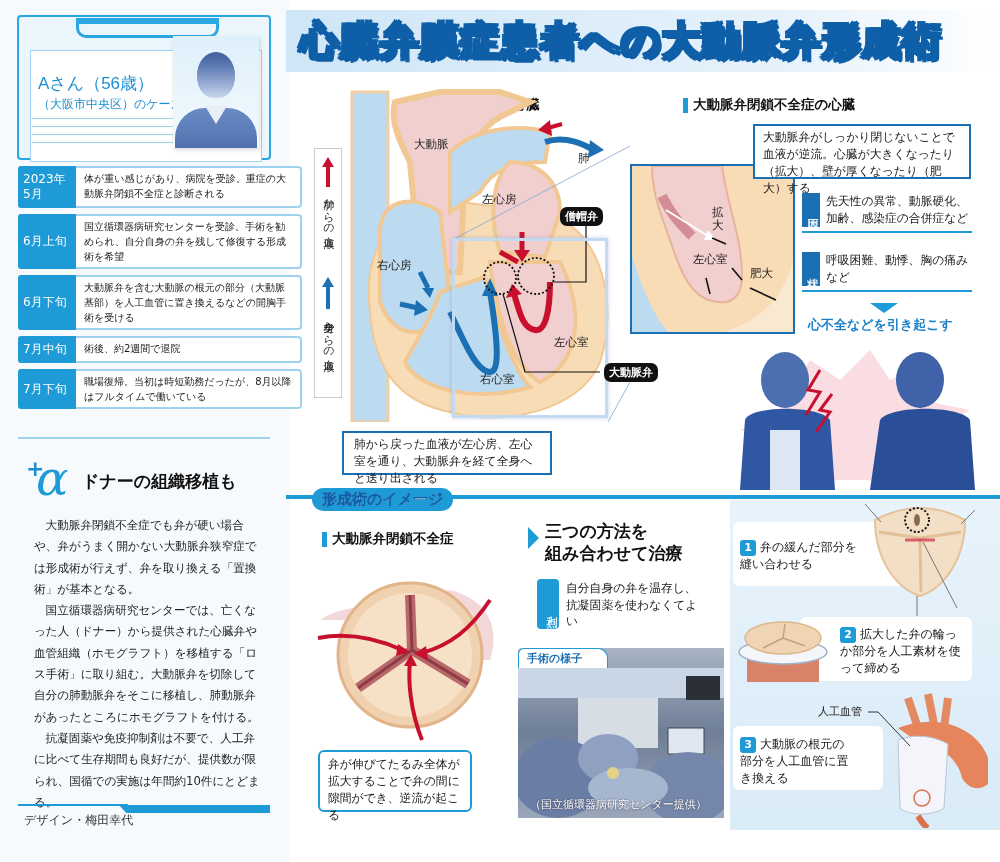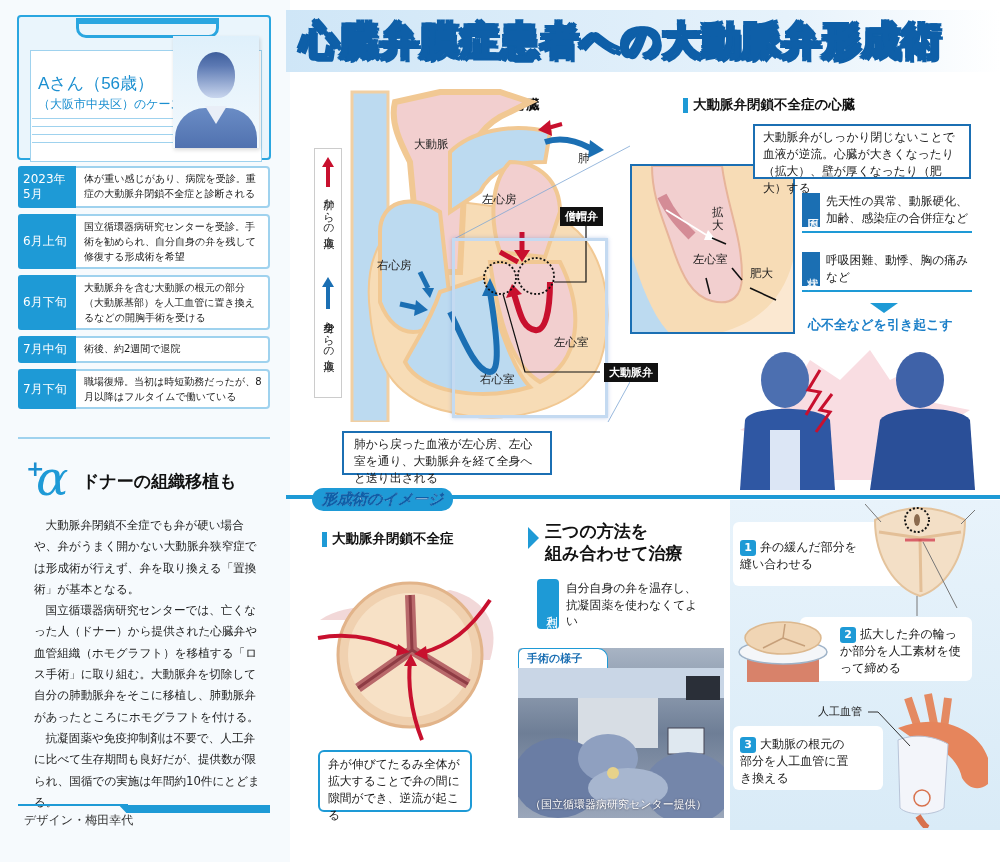--- a/index.html
+++ b/index.html
@@ -39,21 +39,21 @@
   .photo .head {
     left: 24px; top: 16px; width: 38px; height: 46px; border-radius: 50% 50% 45% 45%;
     background: linear-gradient(#3f5f9c 0%, #5c79b3 30%, #c9d6ee 100%);
   }
   .photo .body {
     left: 2px; top: 72px; width: 82px; height: 44px; border-radius: 30px 30px 0 0;
     background: linear-gradient(#6a8cc5, #4e6fad);
   }
   .photo .collar { left: 32px; top: 70px; width: 22px; height: 18px; background: #e9eef7; clip-path: polygon(0 0,100% 0,50% 100%); }
 
-  .timeline { left: 18px; top: 166px; width: 252px; }
+  .timeline { left: 18px; top: 166px; width: 284px; }
   .tl-row { display: flex; margin-bottom: 6px; }
   .tl-date {
     width: 58px; flex: 0 0 58px;
     background: #1e9ad6; color: #fff;
     font-size: 12px; line-height: 15px; padding: 6px 5px;
     display: flex; align-items: center;
     border-radius: 3px 0 0 3px;
   }
   .tl-text {
     flex: 1; background: #fff; border: 2px solid #9fd2ee; border-left: none;
@@ -86,21 +86,21 @@
 
   .sec-head { font-size: 13.5px; font-weight: bold; color: #111; display: flex; align-items: center; }
   .sec-head .bar { width: 5px; height: 15px; background: #1e9ad6; margin-right: 5px; }
   .flow-legend {
     left: 314px; top: 148px; width: 28px; height: 250px;
     background: #fff; border: 1px solid #ccc;
   }
   .flow-legend .vtext { writing-mode: vertical-rl; font-size: 11px; line-height: 14px; position: absolute; left: 6px; }
   .flow-legend .arr { position: absolute; left: 10px; width: 5px; }
   .heart-label { font-size: 11.5px; color: #222; }
-  .callout-black { background: #111; color: #fff; font-size: 11px; font-weight: bold; padding: 2px 5px; }
+  .callout-black { background: #111; color: #fff; font-size: 11px; font-weight: bold; padding: 2px 5px; border-radius: 7px; }
   .zoom-frame { left: 452px; top: 238px; width: 156px; height: 180px; border: 3px solid #c4daf1; box-shadow: 0 0 4px rgba(80,120,200,0.35); }
   .normal-caption {
     left: 342px; top: 431px; width: 210px; height: 44px;
     border: 2px solid #1b6fb3; background: #fff;
     font-size: 11.8px; line-height: 17px; padding: 3px 10px;
   }
 
   
   .zoom-panel { left: 630px; top: 164px; width: 165px; height: 170px; border: 2px solid #1b6fb3; overflow: hidden; background: #f4d6b8; }
   .reg-desc {
@@ -111,21 +111,21 @@
   .cause-row { left: 802px; width: 170px; display: flex; border-bottom: 2px solid #1e9ad6; padding-bottom: 4px; }
   .cause-tag { width: 18px; flex: 0 0 18px; background: #1b6fb3; color: #fff; font-size: 11.5px; writing-mode: vertical-rl; text-align: center; padding: 4px 0; margin-right: 6px; }
   .cause-text { font-size: 11.8px; line-height: 17px; }
   .tri-down { left: 870px; top: 303px; width: 0; height: 0; border-left: 14px solid transparent; border-right: 14px solid transparent; border-top: 10px solid #1e9ad6; }
   .result-text { left: 808px; top: 316px; font-size: 13px; font-weight: bold; color: #1b7fc8; }
 
   
   .bottom-band { left: 286px; top: 495px; width: 714px; height: 4px; background: #1e9ad6; }
   .image-banner {
     left: 312px; top: 488px; font-size: 15px; font-weight: bold; color: #fff;
-    background: #1e9ad6; padding: 2px 10px; border-radius: 12px; font-style: italic;
+    background: #1e9ad6; padding: 2px 10px; border-radius: 12px;
     -webkit-text-stroke: 0.5px #0e5fa8;
   }
   .valve-illus { left: 310px; top: 560px; width: 200px; height: 190px; }
   .valve-caption {
     left: 318px; top: 750px; width: 154px; height: 62px;
     background: #fff; border: 2px solid #1e9ad6; border-radius: 6px;
     font-size: 11.8px; line-height: 17px; padding: 4px 8px;
   }
 
   .three-methods { left: 528px; top: 520px; font-size: 17px; font-weight: bold; line-height: 22px; color: #111; }

